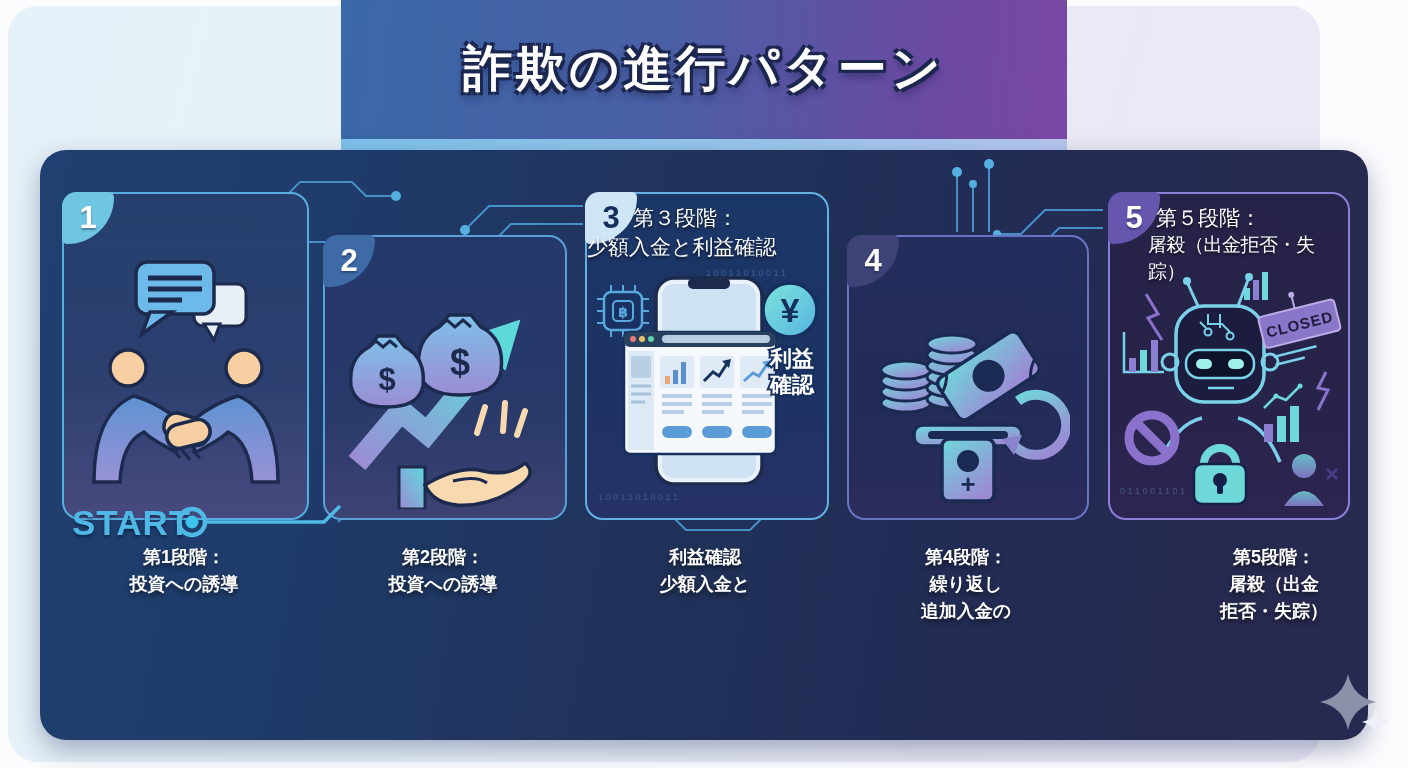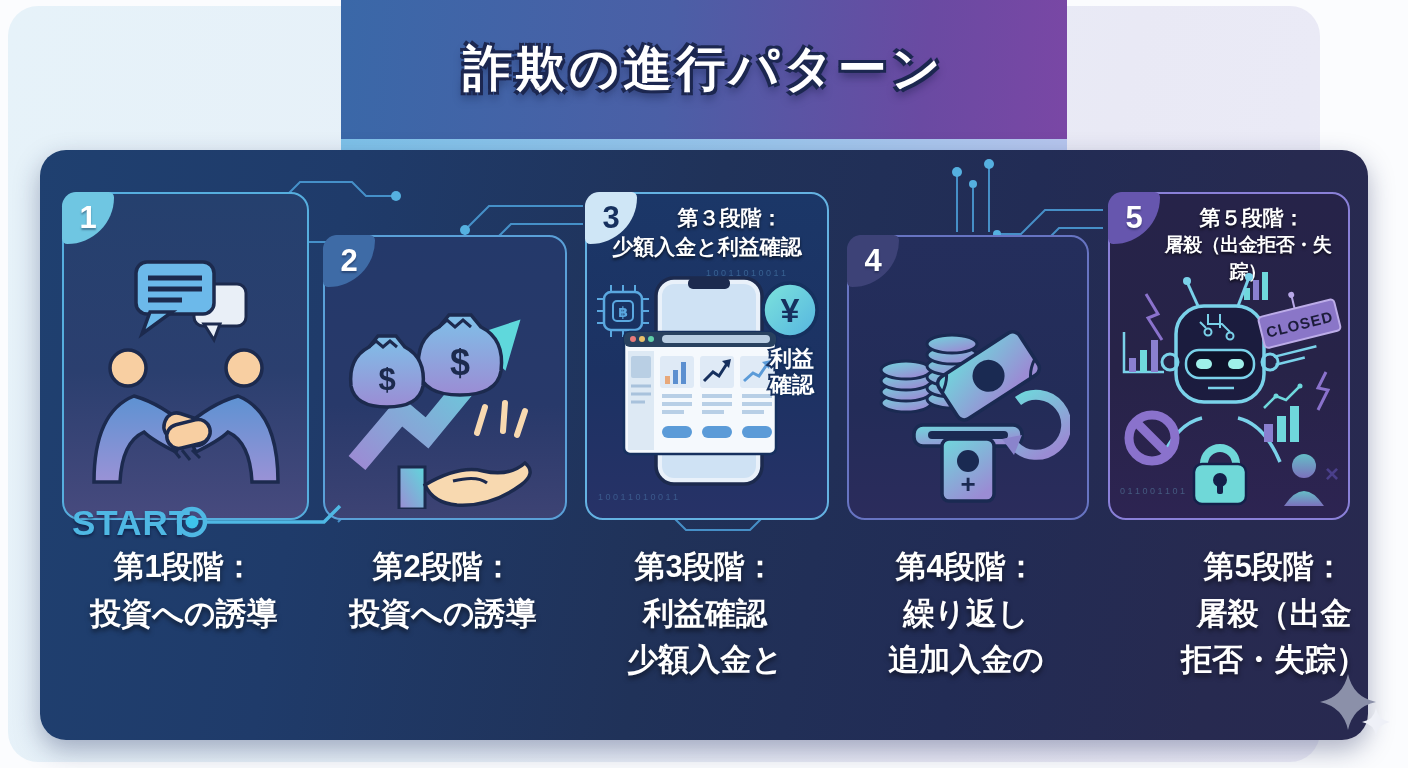--- a/index.html
+++ b/index.html
@@ -33,32 +33,32 @@
   .card-5{left:1068px;top:42px;width:238px;height:324px;border-color:#8a80d8;
       background:linear-gradient(180deg,#262349 0%,#272348 55%,#2d2452 100%);}
   .badge{position:absolute;left:-2px;top:-2px;width:52px;height:52px;display:flex;align-items:center;justify-content:center;
       font-size:31px;font-weight:800;color:#fff;border-radius:16px 6px 100% 6px;
       text-shadow:0 2px 2px rgba(10,20,50,.4);}
   .badge-1{background:#6fc6e2;}
   .badge-2{background:#3e6ba6;}
   .badge-3{background:#cfe6f6;color:#16305e;text-shadow:none;}
   .badge-4{background:#3d4277;}
   .badge-5{background:#6656ae;}
-  .card-header{position:absolute;left:0;right:0;top:9px;text-align:center;color:#fff;font-weight:700;
+  .card-header{position:absolute;left:0;right:0;top:9px;color:#fff;font-weight:400;
       font-size:21px;line-height:1.4;text-shadow:0 2px 3px rgba(0,0,0,.65);}
   .card-header .hl1{padding-left:46px;}
   .card-5 .card-header .hl2{font-size:19px;letter-spacing:-0.5px;padding-left:38px;}
   .art{position:absolute;left:50%;transform:translateX(-50%);}
   
   .start-label{position:absolute;left:32px;top:353px;font-size:35px;font-weight:800;color:#4fb8e4;
       letter-spacing:1px;text-shadow:0 2px 3px rgba(0,10,40,.5);}
   .start-connector{position:absolute;left:128px;top:352px;}
   
   .caption{position:absolute;top:394px;width:260px;text-align:center;color:#ffffff;font-weight:800;
-      font-size:31px;line-height:1.5;text-shadow:0 3px 5px rgba(0,0,0,.55);white-space:nowrap;}
+      font-size:18px;line-height:1.5;text-shadow:0 3px 5px rgba(0,0,0,.55);white-space:nowrap;}
   .cap-1{left:14px;}  .cap-2{left:273px;} .cap-3{left:535px;} .cap-4{left:796px;} .cap-5{left:1104px;}
   
   .sparkle{position:absolute;left:1318px;top:672px;}
 </style>
 </head>
 <body>
 
 <div class="stage-wrap">
   <div class="bg"></div>
 
@@ -361,21 +361,20 @@
 
     <div class="caption cap-1">
       <div>第1段階：</div>
       <div>投資への誘導</div>
     </div>
     <div class="caption cap-2">
       <div>第2段階：</div>
       <div>投資への誘導</div>
     </div>
     <div class="caption cap-3">
-      <div>第3段階：</div>
       <div>利益確認</div>
       <div>少額入金と</div>
     </div>
     <div class="caption cap-4">
       <div>第4段階：</div>
       <div>繰り返し</div>
       <div>追加入金の</div>
     </div>
     <div class="caption cap-5">
       <div>第5段階：</div>

